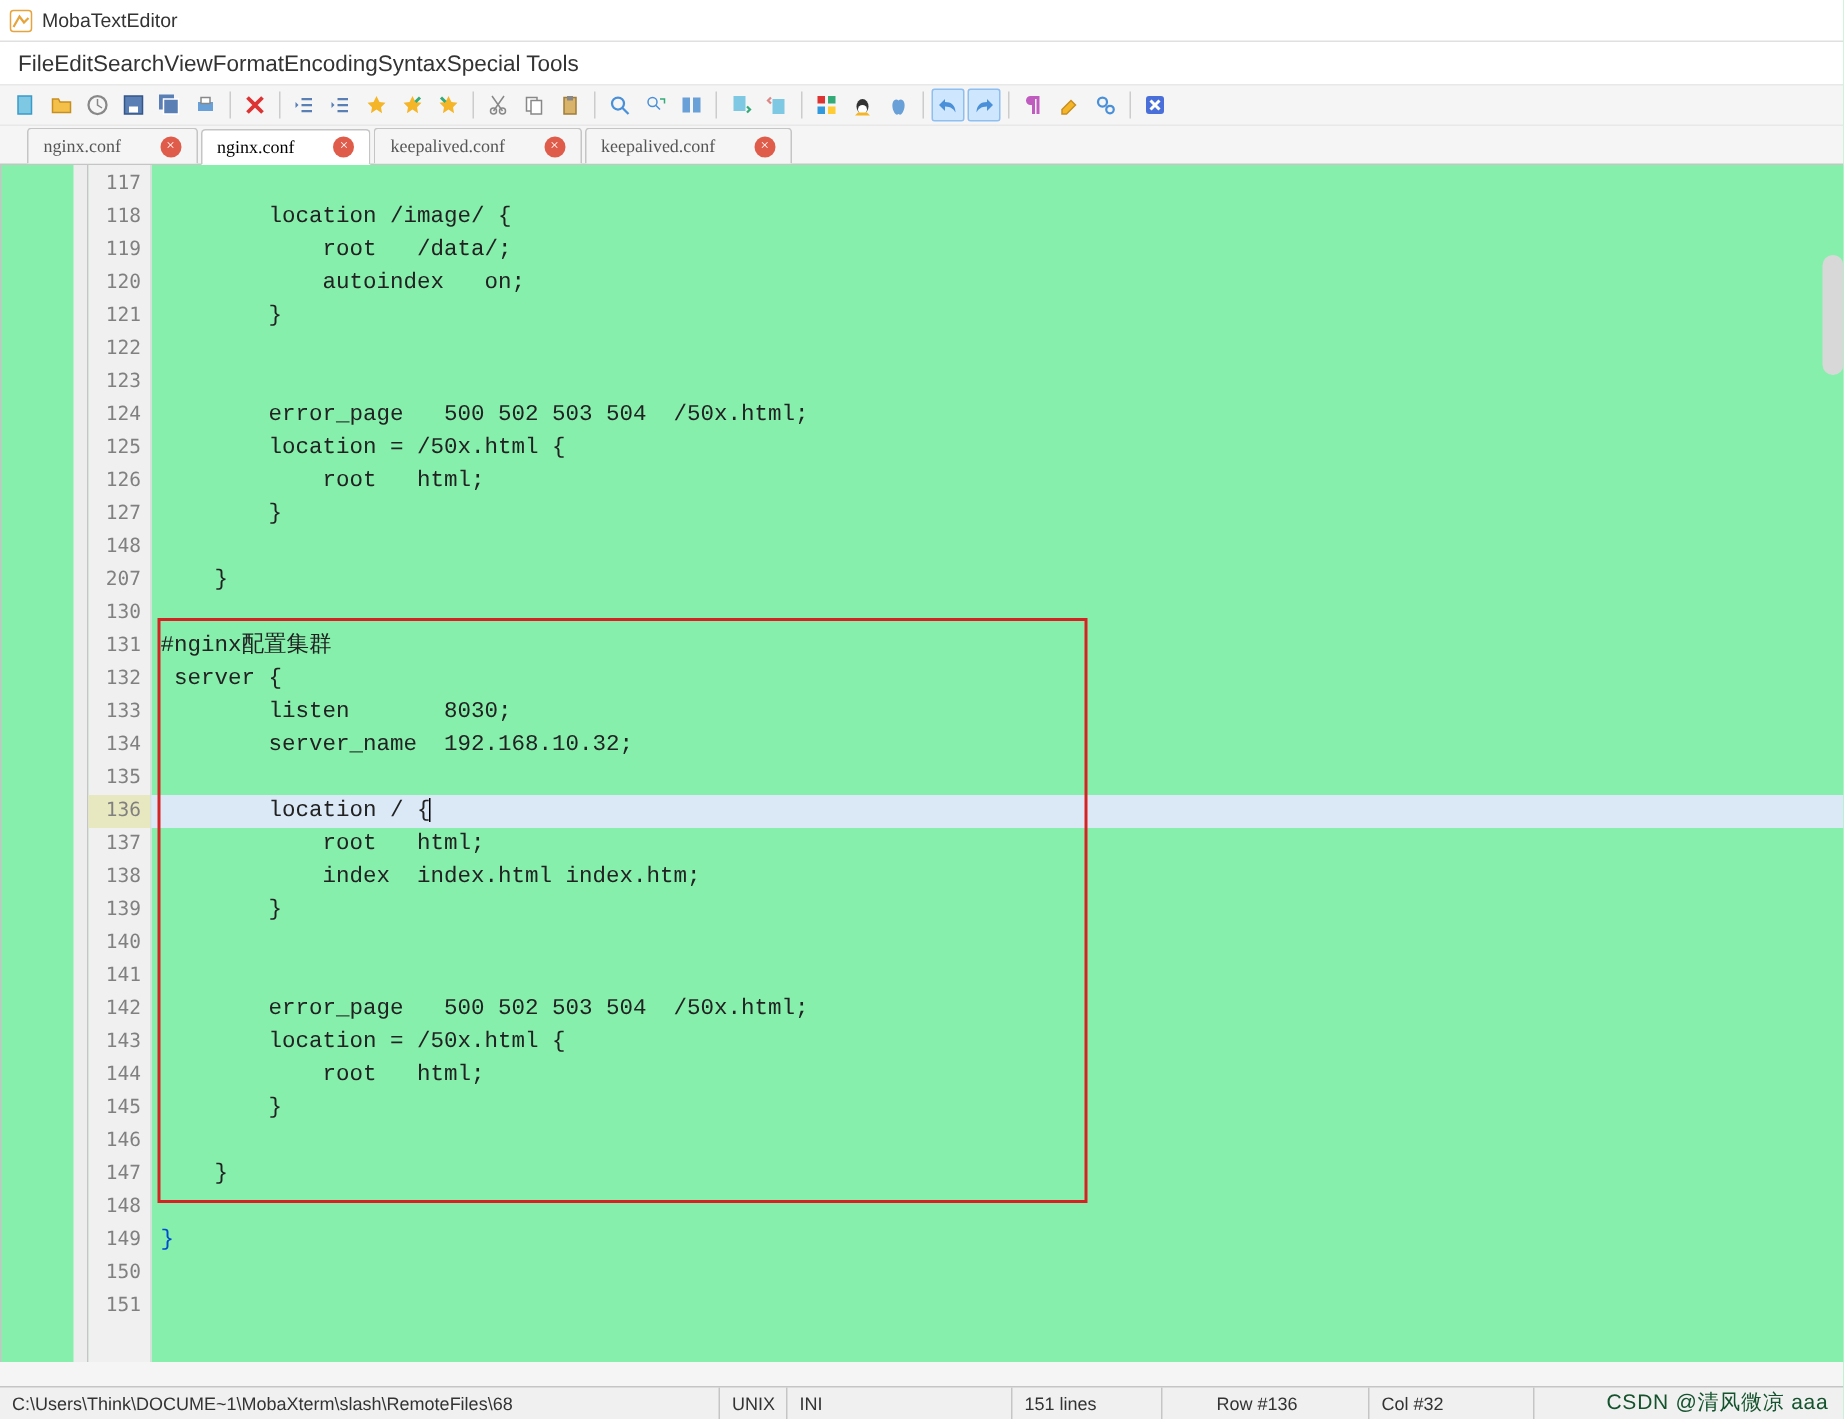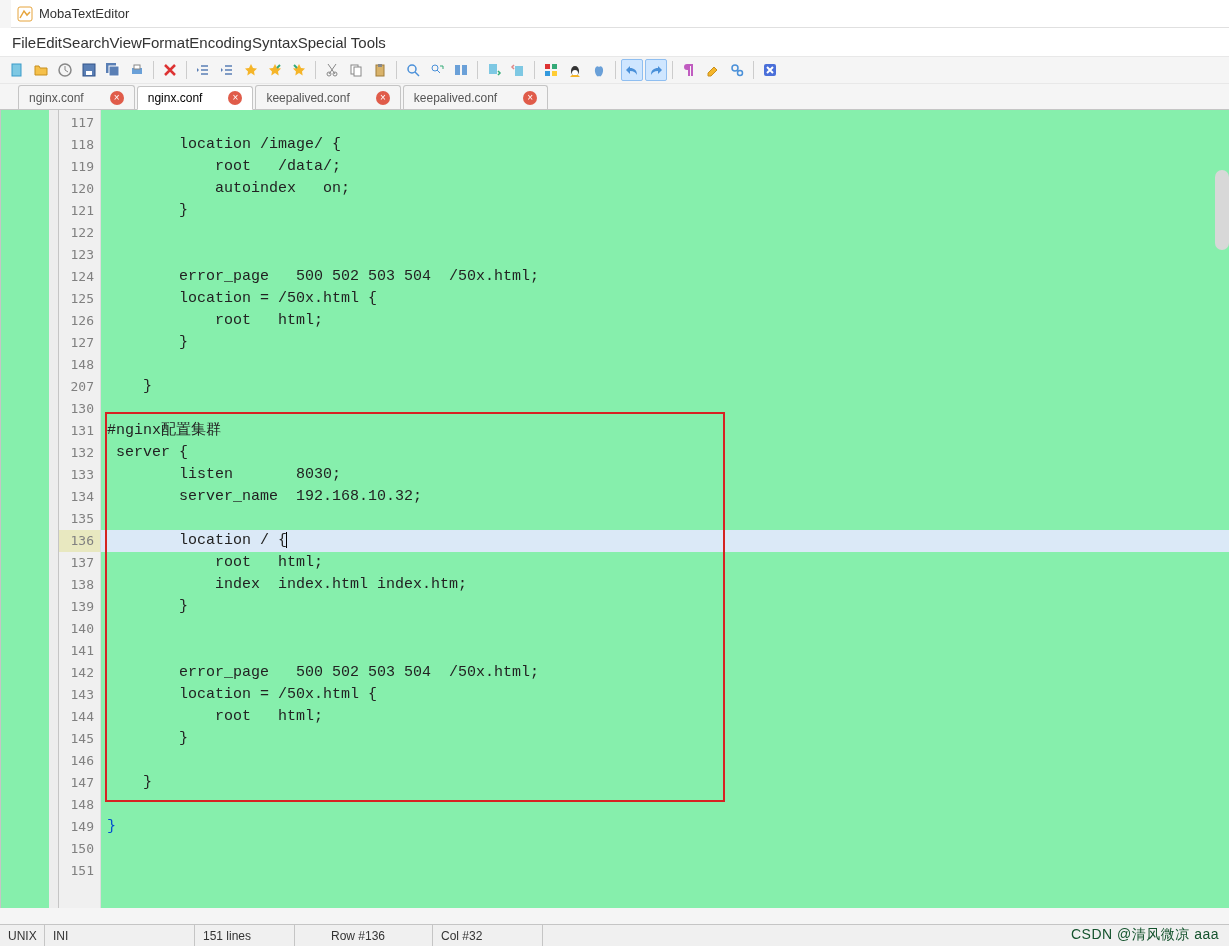--- a/index.html
+++ b/index.html
@@ -12,21 +12,20 @@
     overflow: hidden;
     position: relative;
   }
   .titlebar {
     height: 28px;
     background: #fff;
     display: flex;
     align-items: center;
     padding: 0 6px;
     border-bottom: 1px solid #e0e0e0;
-    margin-left: 11px;
   }
   .titlebar .app-icon { width: 16px; height: 16px; margin-right: 6px; display: inline-flex; align-items: center; justify-content: center; }
   .titlebar .title { color: #333; font-size: 13px; }
 
   .menubar {
     height: 28px;
     background: #fff;
     display: flex;
     align-items: center;
     padding: 0 12px;
@@ -65,20 +64,21 @@
     align-items: center;
     gap: 26px;
     background: #f5f5f5;
     border: 1px solid #c5c5c5;
     border-bottom: none;
     border-radius: 3px 3px 0 0;
     margin-right: 2px;
     font-size: 12px;
     color: #555;
     position: relative;
+    font-family: Liberation Serif, serif;
   }
   .tab.active { background: #fff; color: #000; border-bottom: 1px solid #fff; margin-bottom: -1px; }
   .tab .close { width: 14px; height: 14px; border-radius: 50%; background: #e05c4a; color: #fff; display: flex; align-items: center; justify-content: center; font-size: 10px; line-height: 1; cursor: pointer; }
 
   .editor-area {
     display: flex;
     height: 798px;
     background: #86efac;
     position: relative;
     border-left: 1px solid #c5c5c5;
@@ -434,19 +434,20 @@
       <div class="ln">148</div>
       <div class="ln">149</div>
       <div class="ln">150</div>
       <div class="ln">151</div>
     </div>
   <div class="code" id="code"><div class="line"></div><div class="line">        location /image/ {</div><div class="line">            root   /data/;</div><div class="line">            autoindex   on;</div><div class="line">        }</div><div class="line"></div><div class="line"></div><div class="line">        error_page   500 502 503 504  /50x.html;</div><div class="line">        location = /50x.html {</div><div class="line">            root   html;</div><div class="line">        }</div><div class="line"></div><div class="line">    }</div><div class="line"></div><div class="line">#nginx配置集群</div><div class="line"> server {</div><div class="line">        listen       8030;</div><div class="line">        server_name  192.168.10.32;</div><div class="line"></div><div class="line cur">        location / {<span class="caret"></span></div><div class="line">            root   html;</div><div class="line">            index  index.html index.htm;</div><div class="line">        }</div><div class="line"></div><div class="line"></div><div class="line">        error_page   500 502 503 504  /50x.html;</div><div class="line">        location = /50x.html {</div><div class="line">            root   html;</div><div class="line">        }</div><div class="line"></div><div class="line">    }</div><div class="line"></div><div class="line"><span class="brace-blue">}</span></div><div class="line"></div><div class="line"></div><div class="annot-box" style="left: 4px; top: 302px; width: 620px; height: 390px;"></div></div>
   <div class="scrollbar-stub"></div>
 </div>
 
 <div class="statusbar">
+  <div class="cell path">C:\Users\Think\DOCUME~1\MobaXterm\slash\RemoteFiles\68</div>
   <div class="cell enc">UNIX</div>
   <div class="cell lang">INI</div>
   <div class="cell lines">151 lines</div>
   <div class="cell row">Row #136</div>
   <div class="cell col">Col #32</div>
   <span class="watermark">CSDN @清风微凉 aaa</span>
 </div>
 
 </body></html>

